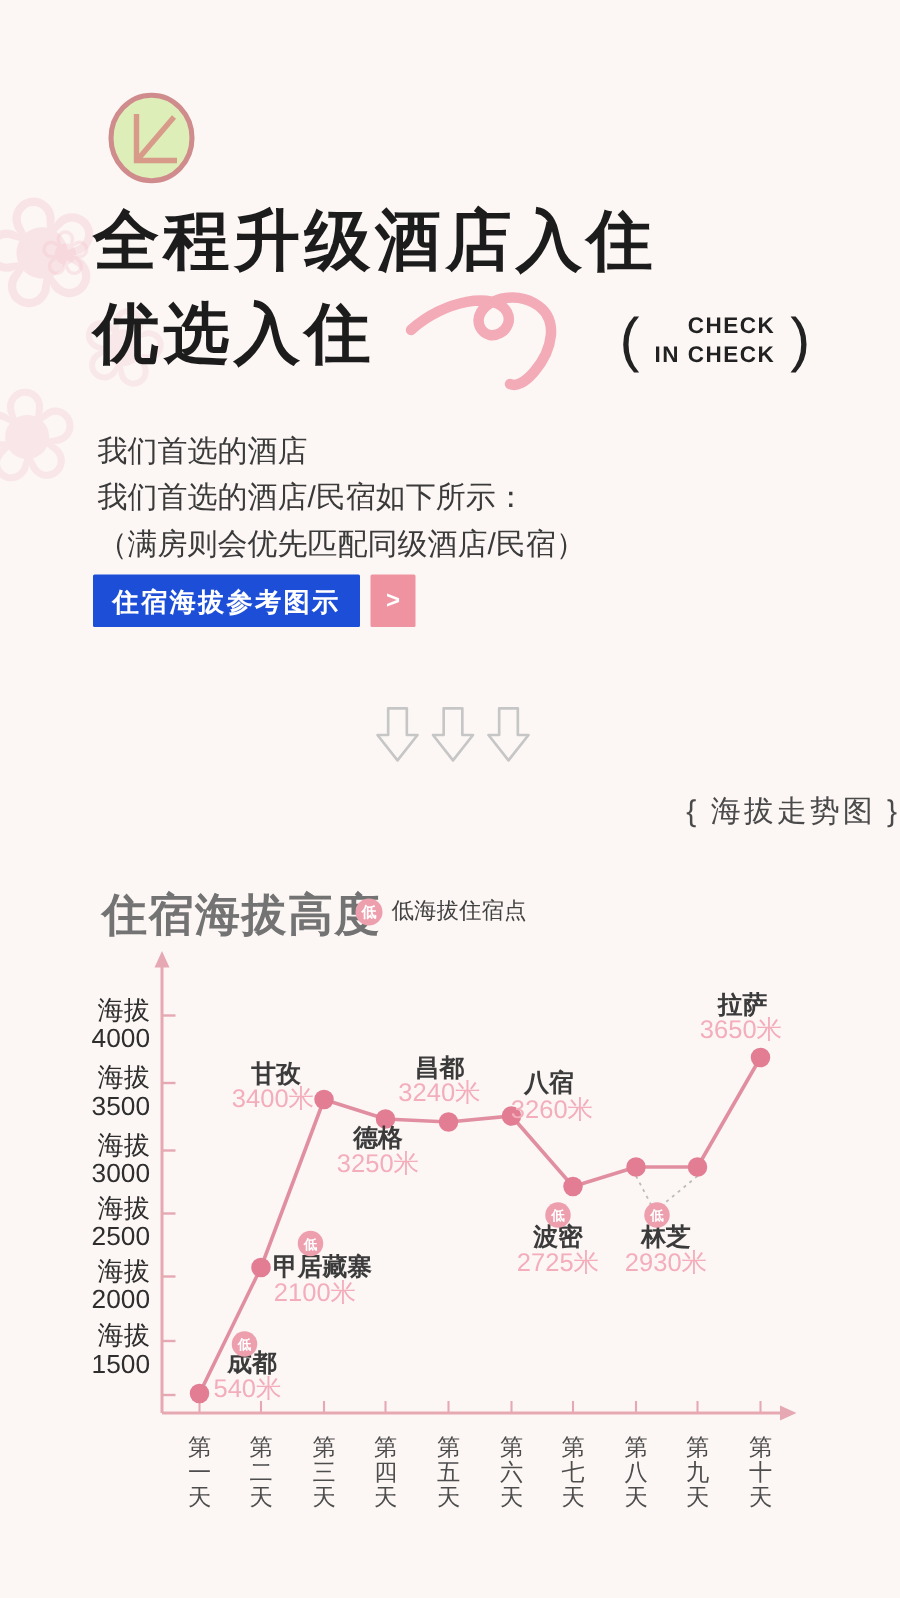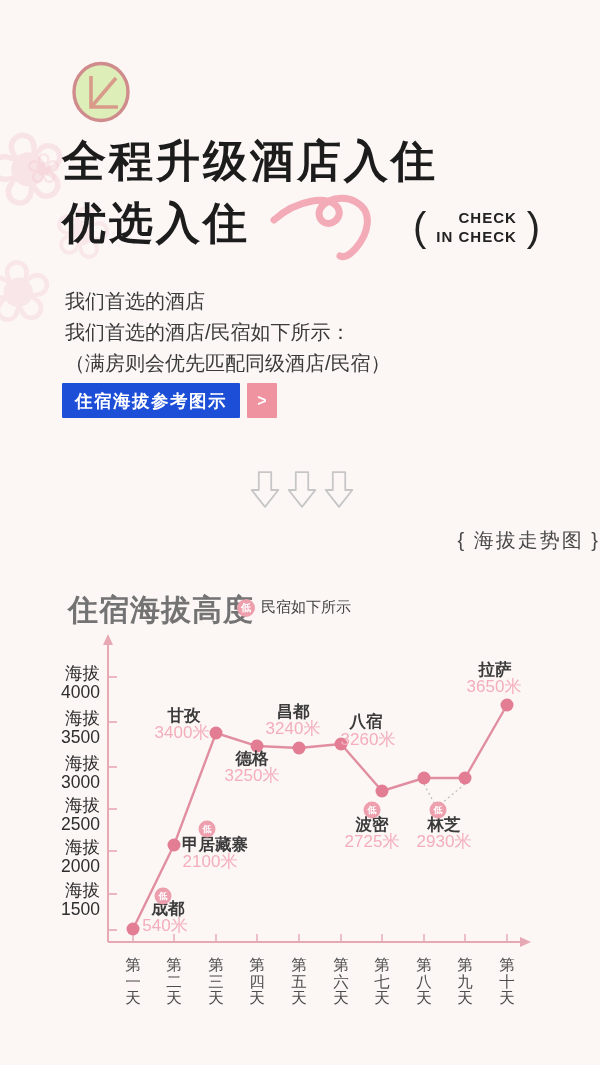--- a/index.html
+++ b/index.html
@@ -104,21 +104,21 @@
     <svg width="32" height="46" viewBox="0 0 36 46">
       <path d="M 11 3 H 25 V 23 H 33 L 18 42 L 3 23 H 11 Z" fill="none" stroke="#c6c6c6" stroke-width="2" stroke-linejoin="round"></path>
     </svg>
   </div>
 
   <div class="caption">{ 海拔走势图 }</div>
 
   <div class="chart-title">住宿海拔高度</div>
   <div class="legend">
     <span class="legend-badge">低</span>
-    <span class="legend-text">民宿如下所示</span>
+    <span class="legend-text">低海拔住宿点</span>
   </div>
 
   <div class="chart">
     <svg id="chart-svg" width="600" height="420" viewBox="0 0 600 420">
         <line x1="108" y1="22" x2="108" y2="320" stroke="#e6a8b2" stroke-width="2"></line>
         <polygon points="108,12 103,23 113,23" fill="#e6a8b2"></polygon>
         <line x1="108" y1="320" x2="522" y2="320" stroke="#e6a8b2" stroke-width="2"></line>
         <polygon points="531,320 520,315 520,325" fill="#e6a8b2"></polygon>
         <line x1="108" y1="55" x2="117" y2="55" stroke="#e6a8b2" stroke-width="1.6"></line>
         <line x1="108" y1="100" x2="117" y2="100" stroke="#e6a8b2" stroke-width="1.6"></line>

